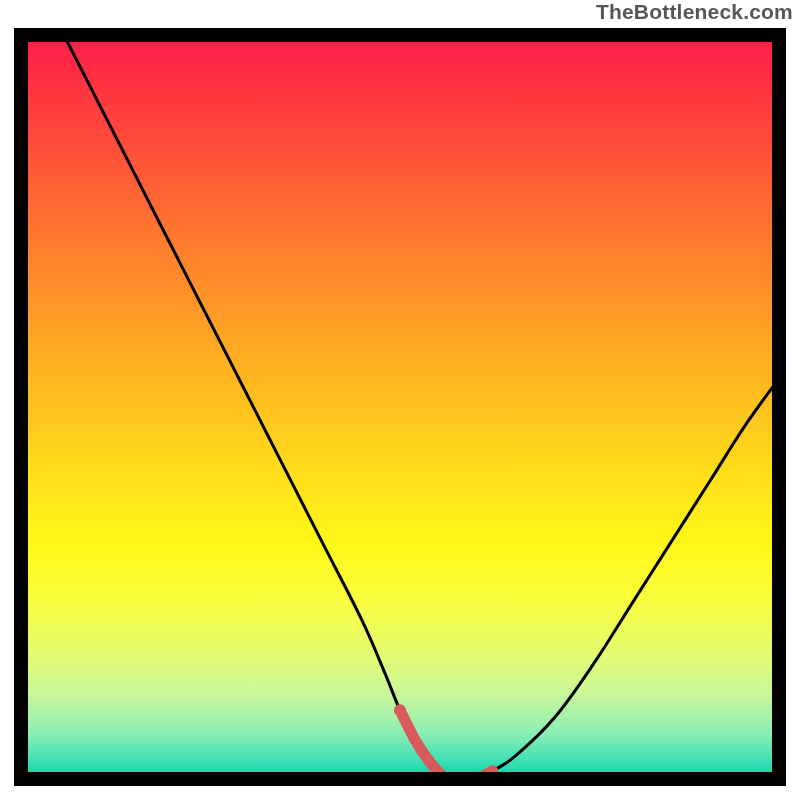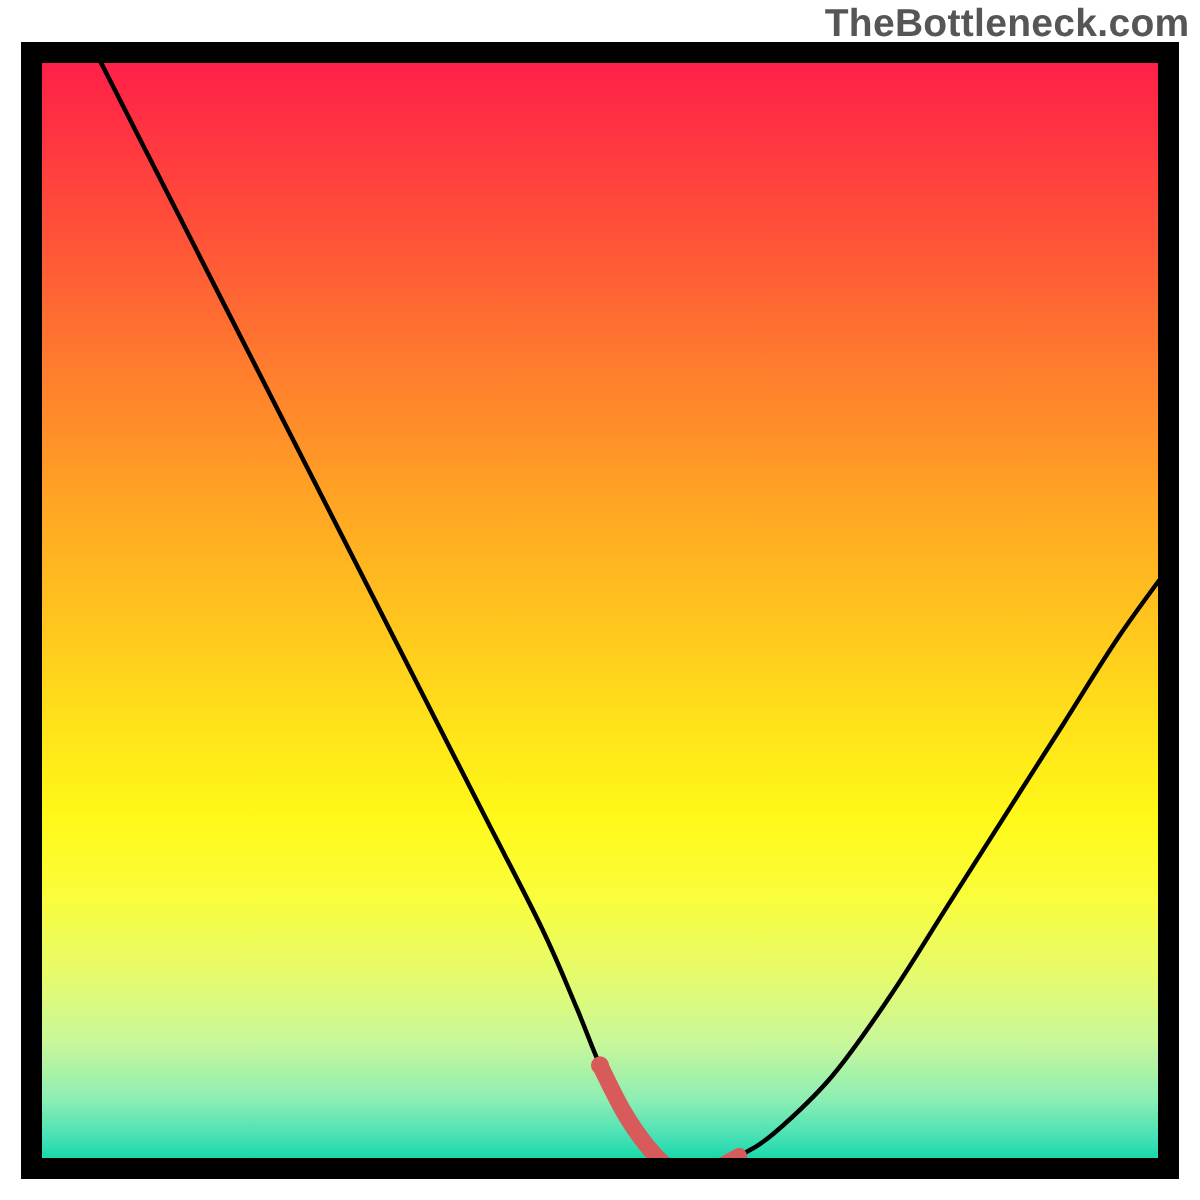--- a/index.html
+++ b/index.html
@@ -8,21 +8,21 @@
     height: 800px;
     background: #ffffff;
     font-family: Arial, Helvetica, sans-serif;
     position: relative;
     overflow: hidden;
   }
   .watermark {
     position: absolute;
     top: 0;
     right: 7px;
-    font-size: 26px;
+    font-size: 21px;
     font-weight: bold;
     color: #565656;
     letter-spacing: 0.2px;
   }
   .plot-area {
     position: absolute;
     left: 14px;
     top: 28px;
     width: 772px;
     height: 758px;

